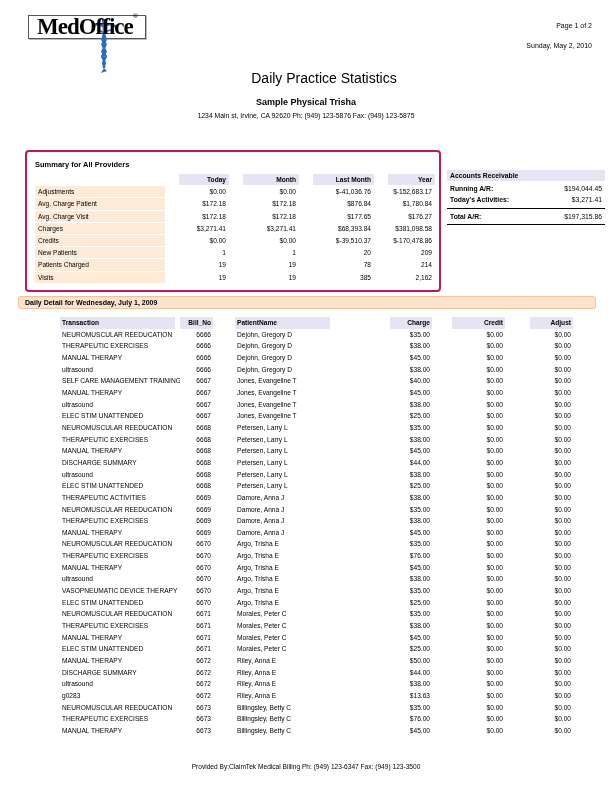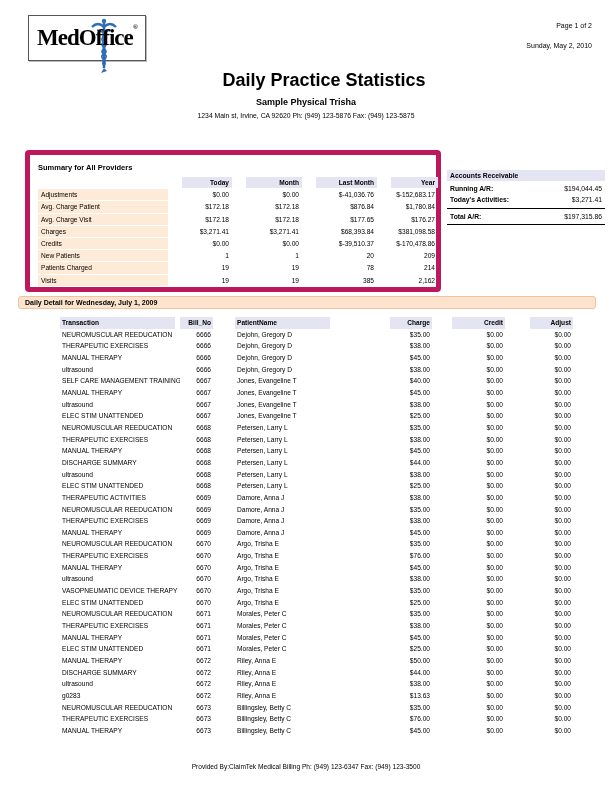--- a/index.html
+++ b/index.html
@@ -6,41 +6,41 @@
   :root{
     --lavender:#e4e4f3; --peach:#fdebd8; --bar-bg:#fce3cd; --bar-border:#f2c19e; --logo-blue:#2e6cb5;
   }
   html,body{ background:#ffffff; }
   body{
     width:612px; height:792px; position:relative; overflow:hidden;
     font-family:"Liberation Sans","DejaVu Sans",sans-serif; color:#000;
   }
   
   .logo-box{
-    position:absolute; left:28px; top:15px; width:118px; height:46px;
+    position:absolute; left:28px; top:15px; width:118px; height:24px;
     border:1px solid #555; box-shadow:1px 1px 0 #bbb; background:#fff;
     display:flex; align-items:center; justify-content:center; overflow:visible;
   }
   .logo-text{
     font-family:"Liberation Serif","DejaVu Serif",serif; font-weight:bold;
     font-size:23px; letter-spacing:-1px; position:relative; z-index:2; color:#000;
   }
   .logo-reg{ font-size:7px; vertical-align:top; position:relative; top:-2px; }
   .caduceus{ position:absolute; left:62px; top:2px; z-index:1; }
   .caduceus path, .caduceus line, .caduceus circle{ stroke:var(--logo-blue); fill:none; }
   .caduceus .fill{ fill:var(--logo-blue); stroke:none; }
   .page-info{ position:absolute; right:20px; top:22px; text-align:right; font-size:7px; }
   .page-info .line2{ margin-top:13px; }
-  .report-title{ position:absolute; left:0; right:0; top:70px; text-align:center; font-size:18px; font-weight:bold;margin-left:36px; }
+  .report-title{ position:absolute; left:0; right:0; top:70px; text-align:center; font-size:14px; font-weight:normal;margin-left:36px; }
   .report-subtitle{ position:absolute; left:0; right:0; top:97px; text-align:center; font-size:9px; font-weight:bold; }
   .report-address{ position:absolute; left:0; right:0; top:112px; text-align:center; font-size:6.8px; }
   
   .summary-box{
     position:absolute; left:25px; top:150px; width:416px; height:142px;
-    border:5px solid #be185d; border-radius:4px; background:#fff;
+    border:2px solid #be185d; border-radius:4px; background:#fff;
   }
   .summary-title{ font-size:7.5px; font-weight:bold; padding:8px 0 2px 8px; }
   table{ border-collapse:separate; table-layout:fixed; }
   .summary-table{ margin:2px 6px 0 8px; width:400px; font-size:6.6px; border-spacing:0 1px; }
   .summary-table th, .summary-table td{ padding:0 3px; line-height:11.2px; overflow:hidden; white-space:nowrap; }
   .summary-table th{ background:var(--lavender); border-left:14px solid #fff; text-align:right; font-weight:bold; }
   .summary-table th.blank-h{ background:#fff; border-left:none; }
   .sum-label{ background:var(--peach); text-align:left; }
   .sum-val{ text-align:right; }
   

